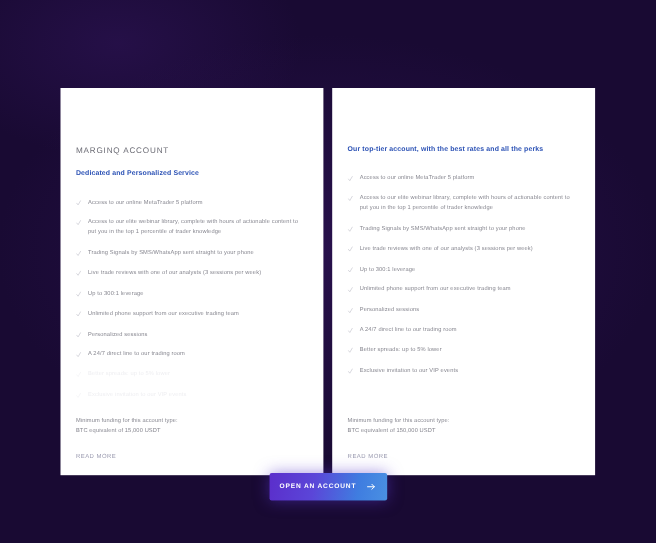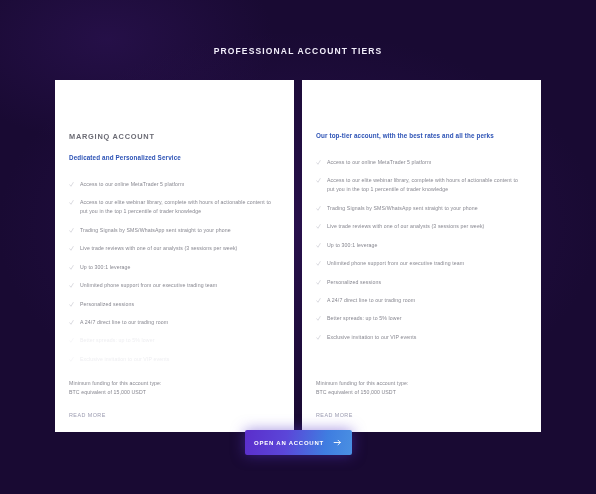--- a/index.html
+++ b/index.html
@@ -60,21 +60,21 @@
     min-height: 325px;
     background: #ffffff;
     padding: 52px 14px 14px 14px;
     display: flex;
     flex-direction: column;
   }
 
   .card-title {
     color: #6b6b74;
     font-size: 7.4px;
-    font-weight: bold;
+    font-weight: normal;
     letter-spacing: 0.75px;
     margin-bottom: 13px;
   }
 
   .card-subtitle {
     color: #2c52b5;
     font-size: 6.3px;
     font-weight: bold;
     letter-spacing: 0.12px;
     margin-bottom: 19px;
@@ -168,21 +168,20 @@
   }
   .cta-arrow svg { display: block; width: 100%; height: 100%; }
 </style>
 </head>
 <body>
 
 <div class="page">
 
   <div class="bg-glow"></div>
 
-  <h1 class="section-title">PROFESSIONAL ACCOUNT TIERS</h1>
 
   <div class="cards">
 
     <div class="card">
       <div class="card-title">MARGINQ ACCOUNT</div>
       <div class="card-subtitle">Dedicated and Personalized Service</div>
       <ul class="feature-list" id="features-0">
           <li class="feature-item">
             <span class="check-icon">
               <svg viewBox="0 0 10 14" fill="none" stroke="currentColor" stroke-width="1.3" stroke-linecap="round" stroke-linejoin="round">

